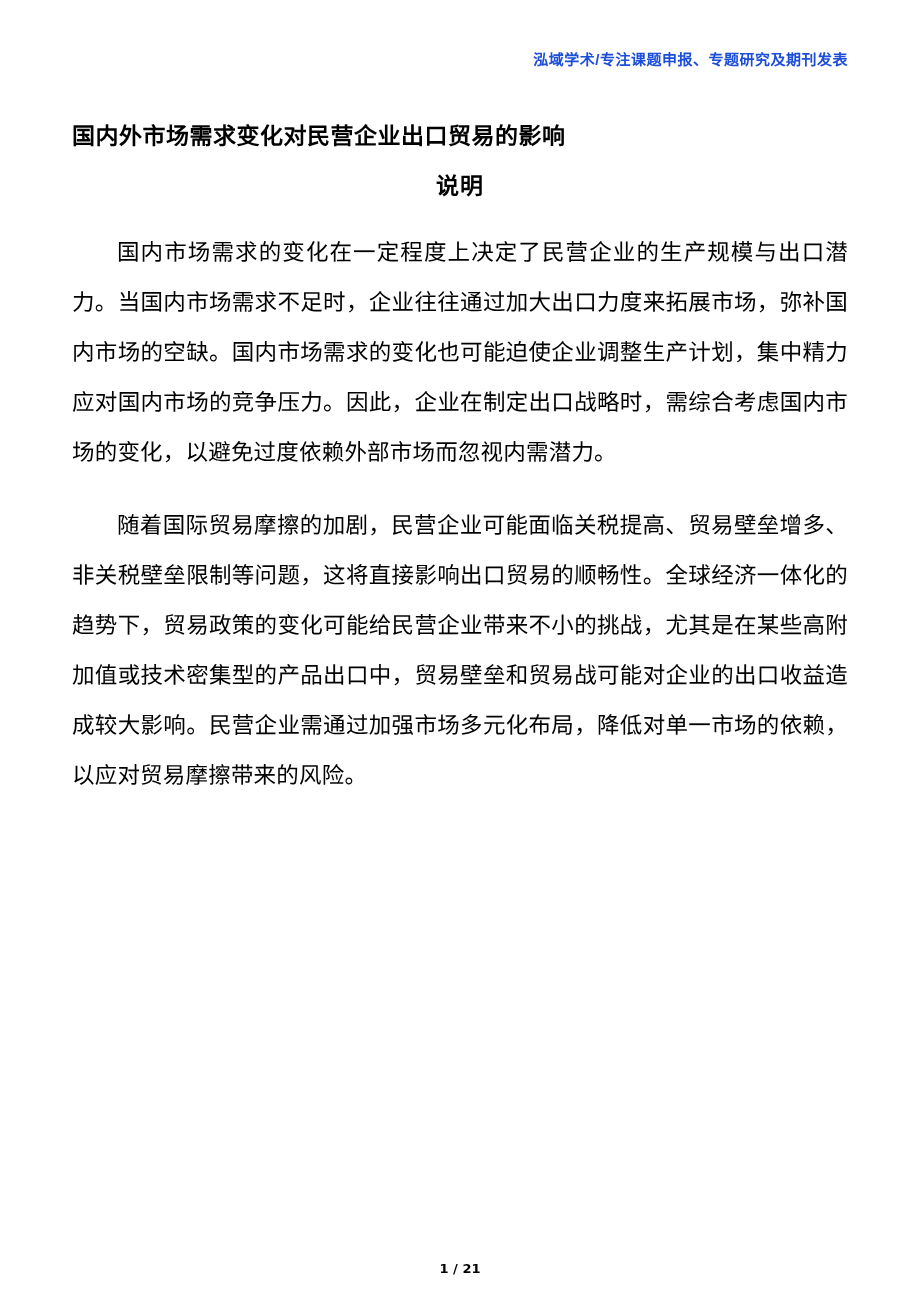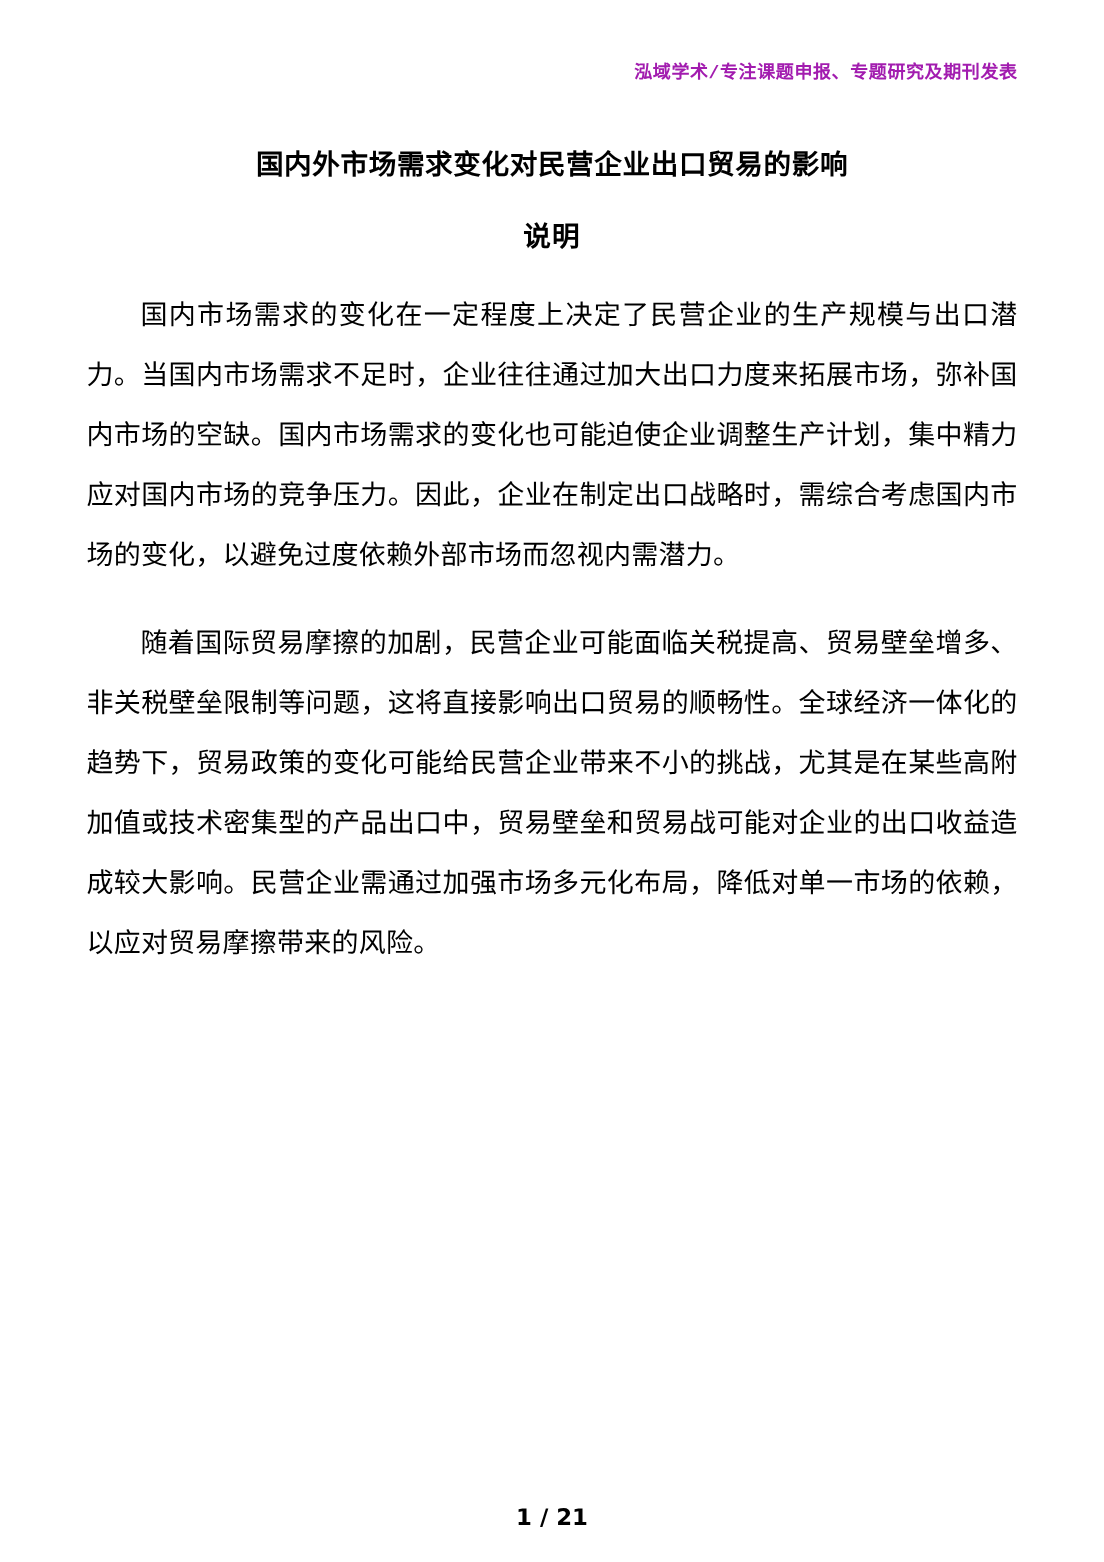--- a/index.html
+++ b/index.html
@@ -19,35 +19,34 @@
     position: relative;
     width: 920px;
     height: 1302px;
     box-sizing: border-box;
     padding: 0 72px;
   }
   .header {
     padding-top: 48px;
     text-align: right;
     font-size: 15px;
-    font-family: Liberation Mono, monospace;
+    font-family: Liberation Sans, sans-serif;
     font-weight: bold;
     letter-spacing: 0.5px;
-    color: #a21caf;
+    color: #1d4ed8;
   }
   .doc-title {
     margin-top: 48px;
-    text-align: center;
     font-size: 23px;
     font-weight: bold;
     font-family: Liberation Sans, sans-serif;
     letter-spacing: 0.5px;
   }
   .section-heading {
-    margin-top: 26px;
+    margin-top: 16px;
     text-align: center;
     font-size: 23px;
     font-weight: bold;
     font-family: "DejaVu Sans", "Liberation Sans", sans-serif;
     letter-spacing: 1px;
   }
   .body-text {
     margin-top: 26px;
     font-size: 22.5px;
     line-height: 50px;
@@ -58,21 +57,21 @@
   }
   .body-text + .body-text {
     margin-top: 22px;
   }
   .footer {
     position: absolute;
     left: 0;
     right: 0;
     bottom: 26px;
     text-align: center;
-    font-size: 19px;
+    font-size: 13px;
     font-weight: bold;
     font-family: "DejaVu Sans", "Liberation Sans", sans-serif;
   }
 </style>
 </head>
 <body>
 
 <div class="page">
 
   <div class="header">

